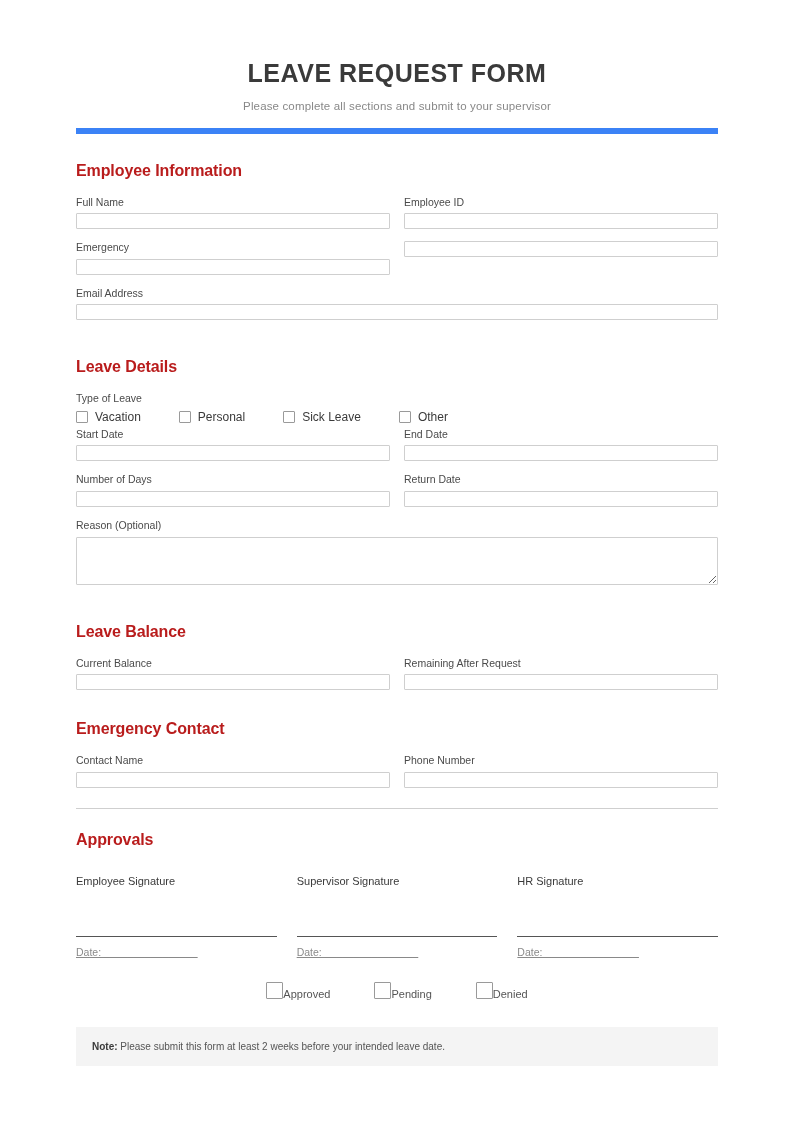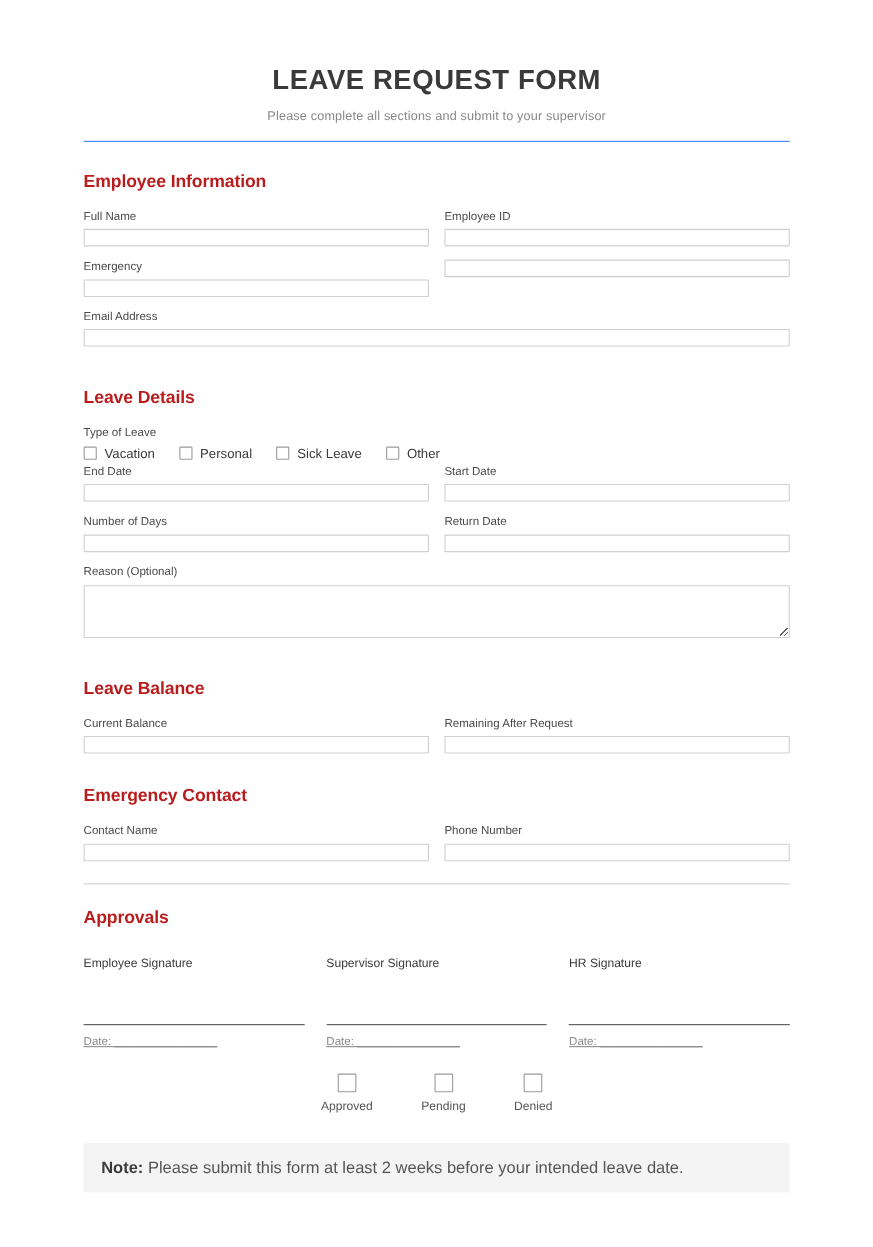--- a/index.html
+++ b/index.html
@@ -19,21 +19,21 @@
     width: 794px;
     min-height: 1134px;
     padding: 60px 76px 0 76px;
     background: #ffffff;
   }
 
   
   .form-header {
     text-align: center;
     padding-bottom: 16px;
-    border-bottom: 1px solid #3b82f6;
+    border-bottom: 6px solid #3b82f6;
     margin-bottom: 28px;
   }
   .form-title {
     font-size: 25px;
     font-weight: bold;
     letter-spacing: 0.5px;
     color: #3a3a3a;
     margin: 0 0 12px 0;
     line-height: 1.1;
   }
@@ -95,21 +95,21 @@
   .group-label {
     display: block;
     font-size: 10.5px;
     color: #4a4a4a;
     margin-bottom: 6px;
     line-height: 1.2;
   }
   .checkbox-row {
     display: flex;
     align-items: flex-start;
-    gap: 0;
+    gap: 16px;
     margin-bottom: 5px;
   }
   .checkbox-item {
     display: flex;
     align-items: center;
     margin-right: 22px;
   }
   .checkbox-box {
     width: 12px;
     height: 12px;
@@ -163,21 +163,21 @@
 
   
   .status-row {
     display: flex;
     justify-content: center;
     gap: 44px;
     margin-top: 22px;
   }
   .status-item {
     display: flex;
-    flex-direction: column;
+    flex-direction: row;
     align-items: center;
   }
   .status-box {
     width: 17px;
     height: 17px;
     border: 1px solid #9a9a9a;
     background: #ffffff;
     border-radius: 1px;
   }
   .status-text {
@@ -185,21 +185,21 @@
     color: #555555;
     margin-top: 7px;
     line-height: 1.2;
   }
 
   
   .note-box {
     margin-top: 26px;
     background: #f4f4f4;
     padding: 13px 16px;
-    font-size: 15px;
+    font-size: 10px;
     color: #555555;
     line-height: 1.3;
   }
   .note-label {
     font-weight: bold;
     color: #3a3a3a;
   }
 </style>
 </head>
 <body>
@@ -263,25 +263,25 @@
         <span class="checkbox-text">Sick Leave</span>
       </div>
       <div class="checkbox-item">
         <span class="checkbox-box"></span>
         <span class="checkbox-text">Other</span>
       </div>
     </div>
 
     <div class="field-row">
       <div class="field">
+        <label class="field-label">Start Date</label>
+        <input class="field-input" type="text" value="" style="">
+      </div>
+      <div class="field">
         <label class="field-label">End Date</label>
-        <input class="field-input" type="text" value="" style="">
-      </div>
-      <div class="field">
-        <label class="field-label">Start Date</label>
         <input class="field-input" type="text" value="" style="">
       </div>
     </div>
 
     <div class="field-row">
       <div class="field">
         <label class="field-label">Number of Days</label>
         <input class="field-input" type="text" value="" style="">
       </div>
       <div class="field">

